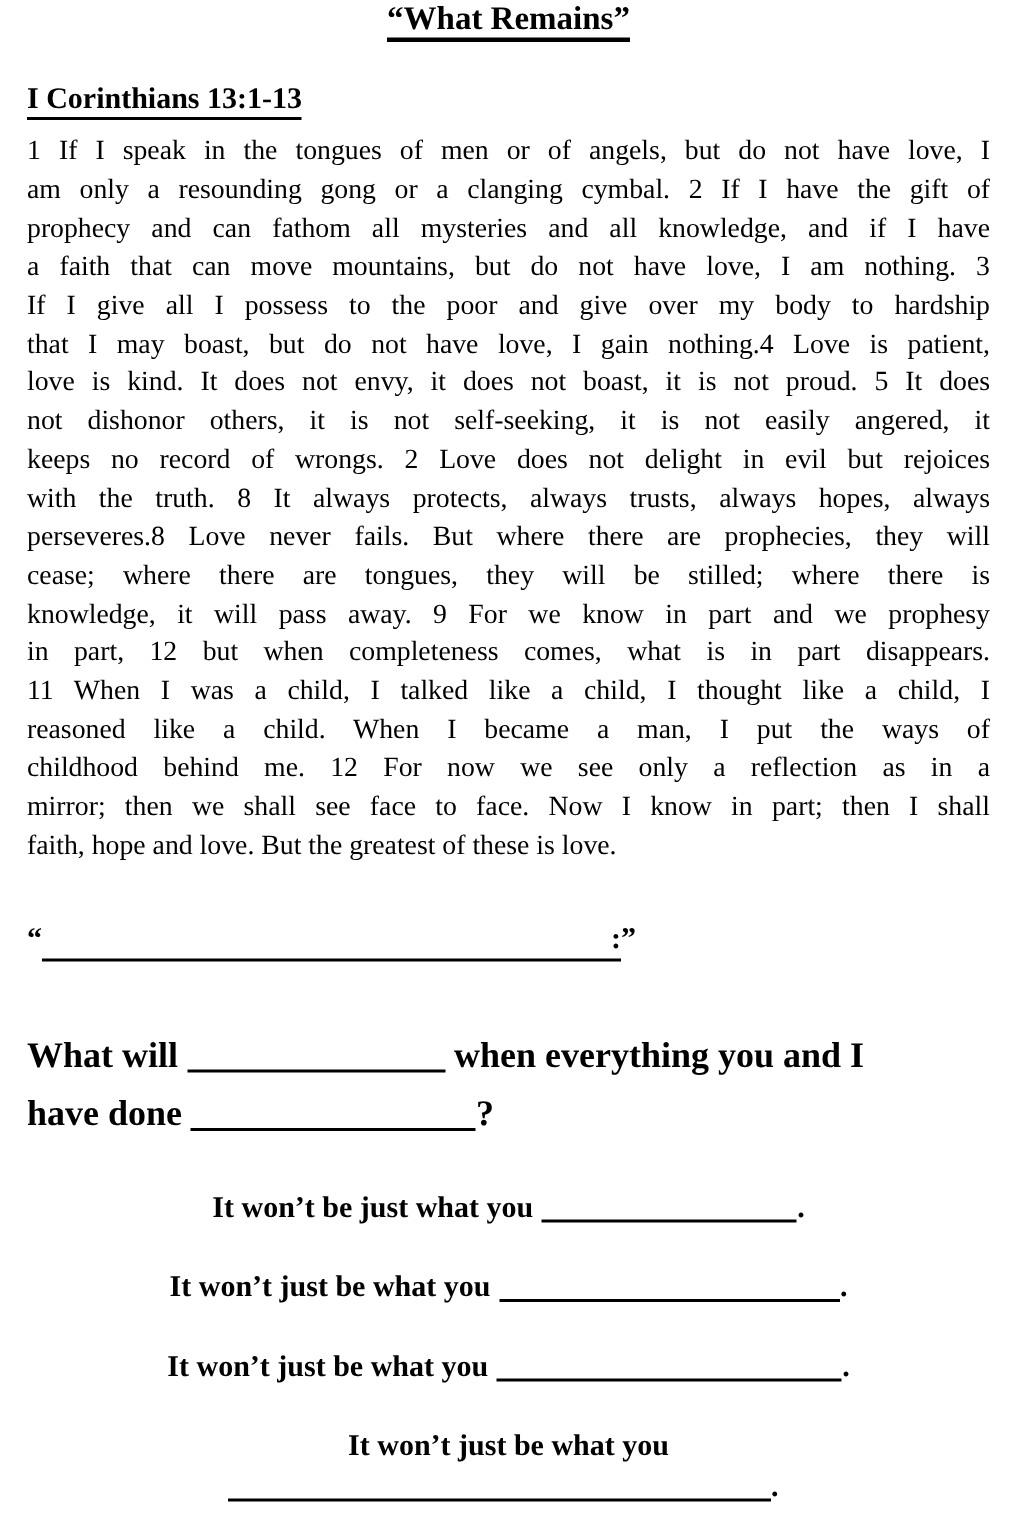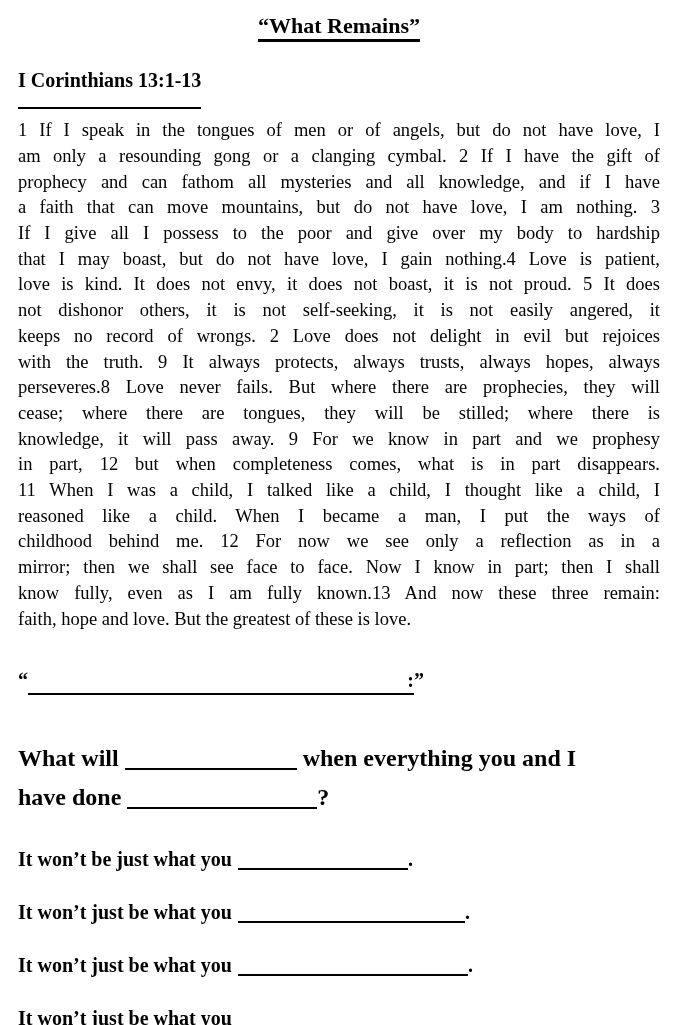--- a/index.html
+++ b/index.html
@@ -13,40 +13,40 @@
     height: 1025px;
     overflow: hidden;
     font-family: "Liberation Serif", serif;
   }
   .page {
     padding: 0 20px 0 18px;
   }
 
   
   .title-row {
-    margin-top: 14px;
+    margin-top: 0;
     text-align: center;
   }
   .title {
     display: inline-block;
     font-size: 22px;
     font-weight: bold;
     border-bottom: 3px solid #000;
     padding-bottom: 1px;
     line-height: 1.1;
   }
 
   
   .heading-row { margin-top: 27px; }
   .heading {
     display: inline-block;
     font-size: 20px;
     font-weight: bold;
     border-bottom: 2.5px solid #000;
-    padding-bottom: 16px;
+    padding-bottom: 1px;
     line-height: 1.1;
   }
 
   
   .passage {
     margin-top: 9px;
     font-size: 18.5px;
     line-height: 25.7px;
   }
   .passage-line {
@@ -89,20 +89,21 @@
     line-height: 39px;
   }
   .blank-q1 { width: 172px; margin: 0 6px; }
   .blank-q2 { width: 190px; margin-left: 6px; }
 
   
   .statement {
     font-size: 20px;
     font-weight: bold;
     line-height: 26px;
+    text-align: center;
   }
   .statement-1 { margin-top: 29px; }
   .statement-2 { margin-top: 27px; }
   .statement-3 { margin-top: 27px; }
   .statement-4 { margin-top: 27px; }
   .blank-s1 { width: 170px; margin-left: 6px; }
   .blank-s2 { width: 227px; margin-left: 6px; }
   .blank-s3 { width: 230px; margin-left: 6px; }
   .blank-s4 { width: 362px; }
   .statement-4-blank-row {
@@ -128,30 +129,29 @@
   <div class="passage">
     <div class="passage-line">1 If I speak in the tongues of men or of angels, but do not have love, I</div>
     <div class="passage-line">am only a resounding gong or a clanging cymbal. 2 If I have the gift of</div>
     <div class="passage-line">prophecy and can fathom all mysteries and all knowledge, and if I have</div>
     <div class="passage-line">a faith that can move mountains, but do not have love, I am nothing. 3</div>
     <div class="passage-line">If I give all I possess to the poor and give over my body to hardship</div>
     <div class="passage-line">that I may boast, but do not have love, I gain nothing.4 Love is patient,</div>
     <div class="passage-line">love is kind. It does not envy, it does not boast, it is not proud. 5 It does</div>
     <div class="passage-line">not dishonor others, it is not self-seeking, it is not easily angered, it</div>
     <div class="passage-line">keeps no record of wrongs. 2 Love does not delight in evil but rejoices</div>
-    <div class="passage-line">with the truth. 9 It always protects, always trusts, always hopes, always</div>
+    <div class="passage-line">with the truth. 8 It always protects, always trusts, always hopes, always</div>
     <div class="passage-line">perseveres.8 Love never fails. But where there are prophecies, they will</div>
     <div class="passage-line">cease; where there are tongues, they will be stilled; where there is</div>
     <div class="passage-line">knowledge, it will pass away. 9 For we know in part and we prophesy</div>
     <div class="passage-line">in part, 12 but when completeness comes, what is in part disappears.</div>
     <div class="passage-line">11 When I was a child, I talked like a child, I thought like a child, I</div>
     <div class="passage-line">reasoned like a child. When I became a man, I put the ways of</div>
     <div class="passage-line">childhood behind me. 12 For now we see only a reflection as in a</div>
     <div class="passage-line">mirror; then we shall see face to face. Now I know in part; then I shall</div>
-    <div class="passage-line">know fully, even as I am fully known.13 And now these three remain:</div>
     <div class="passage-line">faith, hope and love. But the greatest of these is love.</div>
   </div>
 
   <div class="quote-line"><span>“</span><span class="blank quote-blank"><span>:</span></span><span>”</span></div>
 
   <div class="question">
     <span>What will</span><span class="blank blank-q1"></span><span>when everything you and I</span><br>
     <span>have done</span><span class="blank blank-q2"></span><span>?</span>
   </div>
 

